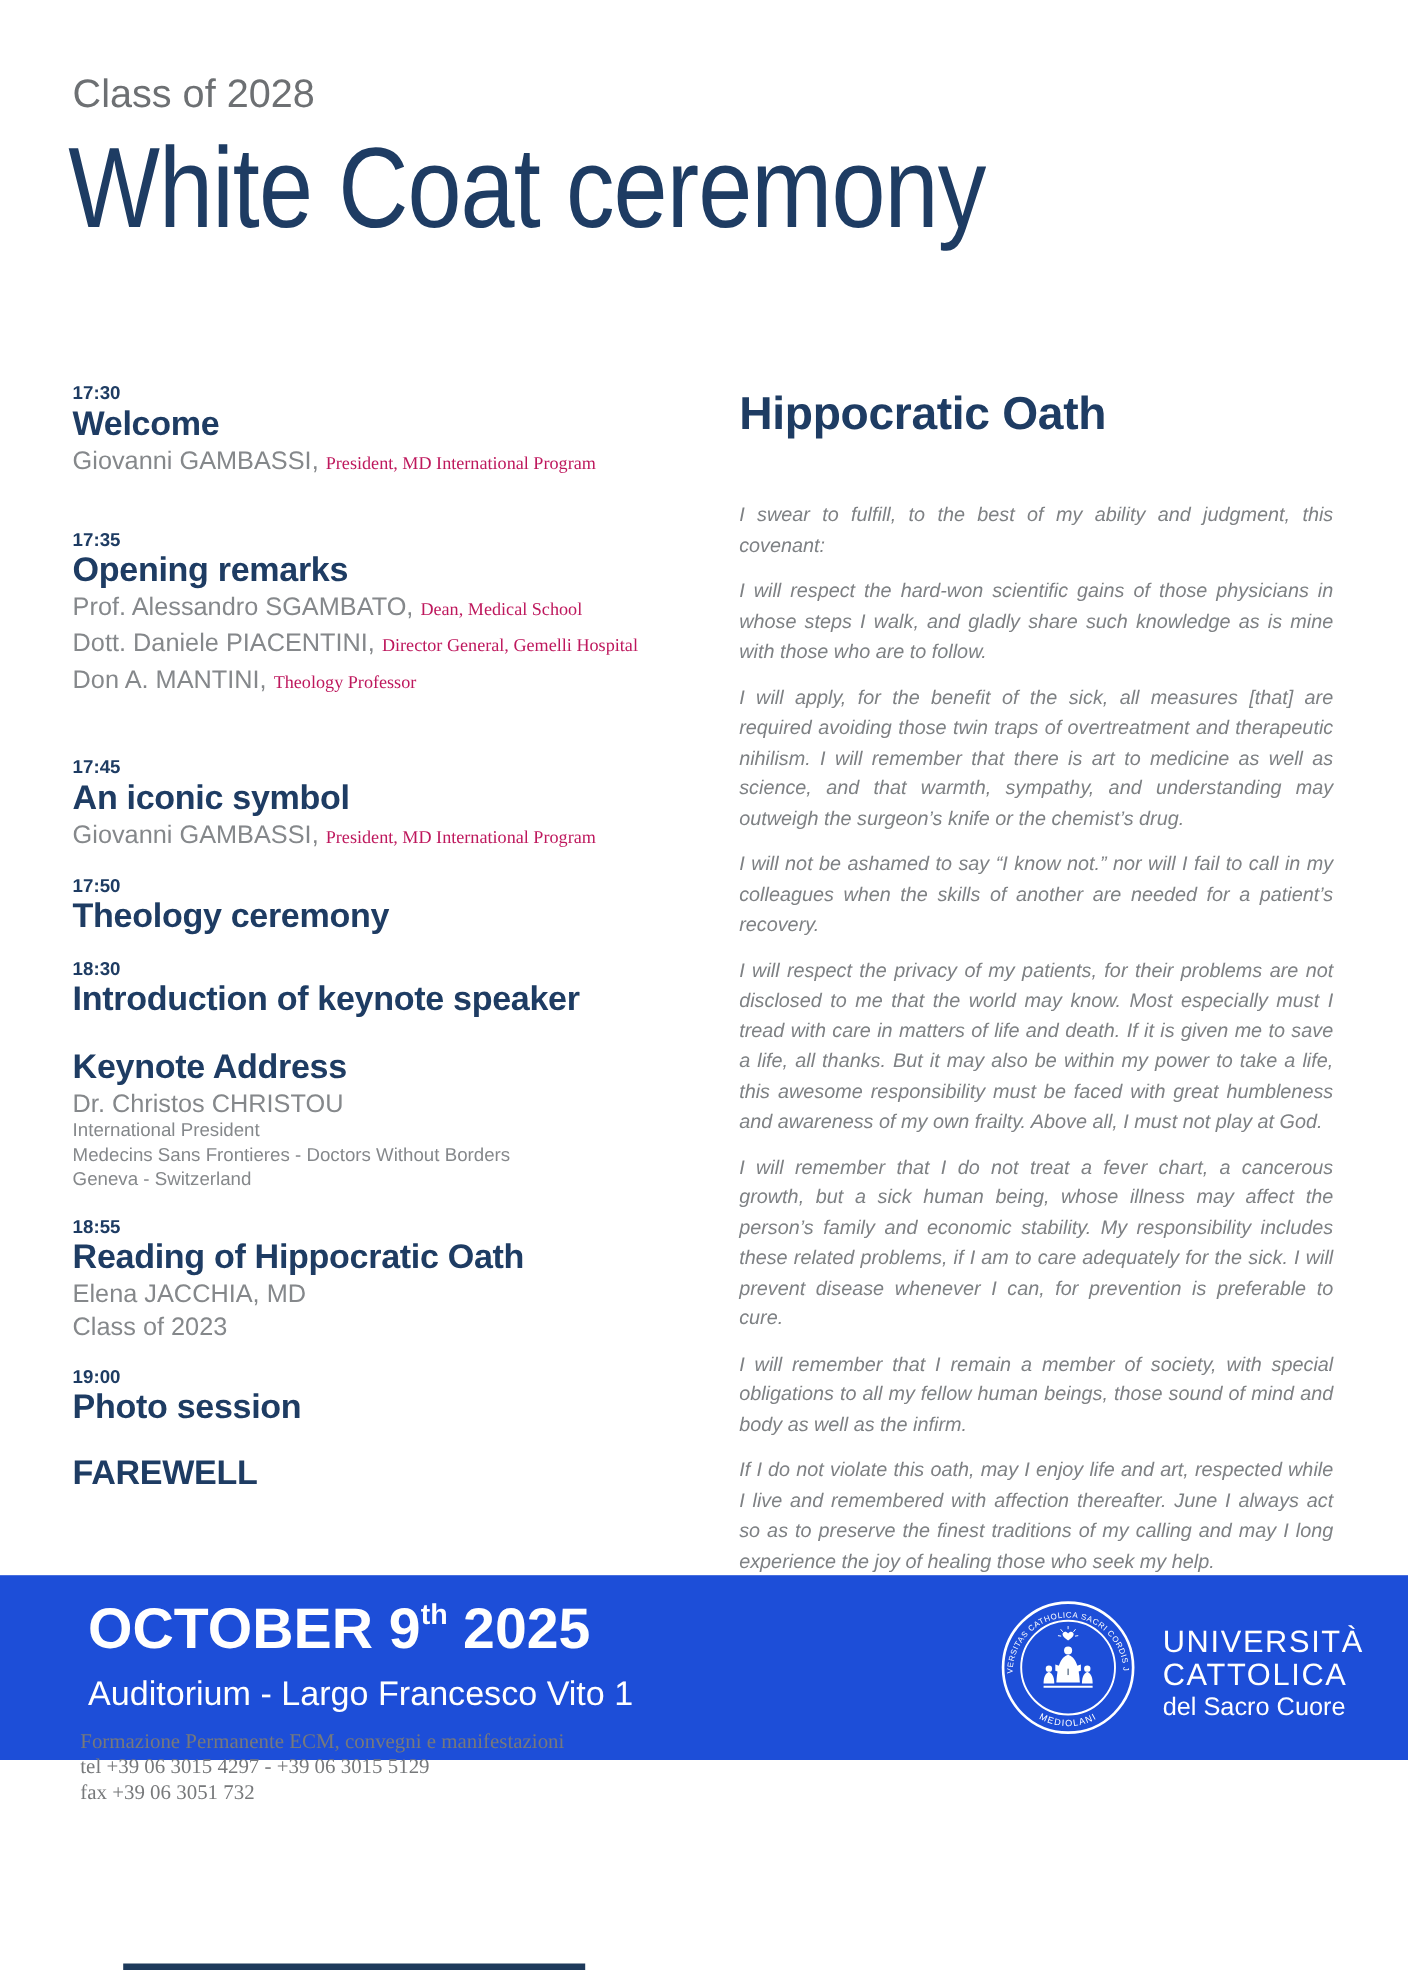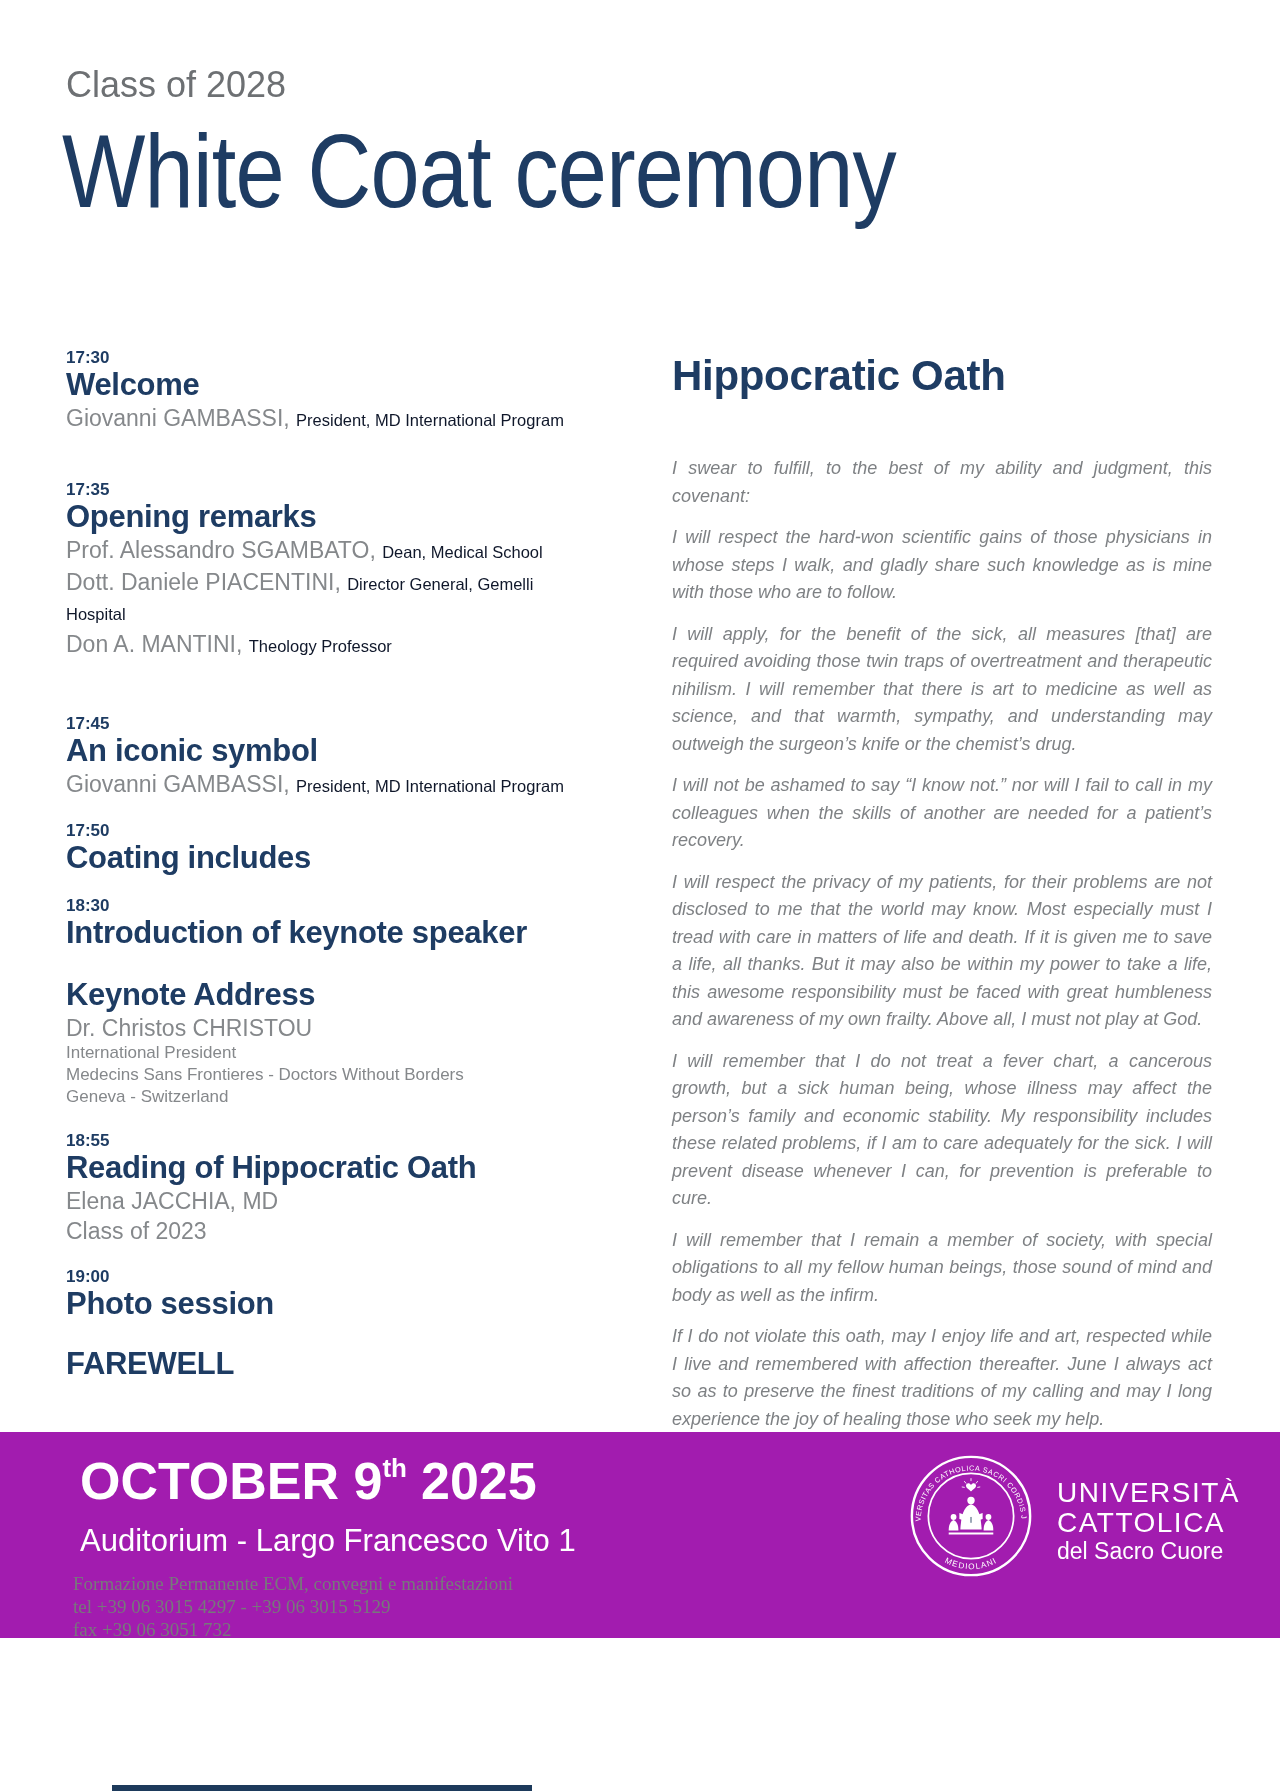--- a/index.html
+++ b/index.html
@@ -20,31 +20,31 @@
   .schedule-item:nth-child(3){margin-bottom:21px;}
   .schedule-item:nth-child(4){margin-bottom:21px;}
   .schedule-item:nth-child(5){margin-bottom:28px;}
   .schedule-item:nth-child(6){margin-bottom:23px;}
   .schedule-item:nth-child(7){margin-bottom:22px;}
   .schedule-item:nth-child(8){margin-bottom:26px;}
   .event-time{font-size:17px;font-weight:bold;color:#1e3c63;line-height:20px;}
   .event-title{font-size:31px;font-weight:bold;color:#1e3c63;line-height:34px;
                letter-spacing:-0.3px;white-space:nowrap;}
   .event-speaker{font-size:23px;color:#85888b;line-height:28px;margin-top:2px;}
-  .speaker-role{font-size:16.5px;color:#0f172a;}
+  .speaker-role{font-size:16.5px;color:#be185d;font-family:Liberation Serif, serif;}
   .speaker-detail{font-size:17px;color:#85888b;line-height:22px;}
 
   
   .oath{position:absolute;left:672px;top:352px;width:540px;}
   .oath-heading{margin:0 0 55px 0;font-size:42px;font-weight:bold;color:#1e3c63;letter-spacing:-0.3px;}
   .oath p{margin:0 0 14px 0;font-size:18px;font-style:italic;color:#7e8184;
           line-height:27.5px;text-align:justify;}
 
   
-  .banner{position:absolute;left:0;top:1432px;width:1280px;height:206px;background:#a21caf;}
+  .banner{position:absolute;left:0;top:1432px;width:1280px;height:168px;background:#1d4ed8;}
   .banner-left{position:absolute;left:80px;top:20px;color:#ffffff;}
   .banner-date{font-size:52px;font-weight:bold;color:#ffffff;line-height:58px;white-space:nowrap;}
   .banner-date sup{font-size:26px;vertical-align:baseline;position:relative;top:-22px;}
   .banner-date .yr{margin-left:14px;}
   .banner-venue{font-size:31px;color:#ffffff;margin-top:4px;white-space:nowrap;}
   .seal{position:absolute;left:908px;top:21px;width:126px;height:126px;}
   .wordmark{position:absolute;left:1057px;top:46px;color:#ffffff;}
   .wm1,.wm2{font-size:28px;letter-spacing:1.5px;line-height:30px;}
   .wm3{font-size:23px;line-height:26px;}
 
@@ -74,21 +74,21 @@
         <div class="event-speaker"><span class="speaker-name">Dott. Daniele PIACENTINI,</span> <span class="speaker-role">Director General, Gemelli Hospital</span></div>
         <div class="event-speaker"><span class="speaker-name">Don A. MANTINI,</span> <span class="speaker-role">Theology Professor</span></div>
       </div>
       <div class="schedule-item">
         <div class="event-time">17:45</div>
         <div class="event-title">An iconic symbol</div>
         <div class="event-speaker"><span class="speaker-name">Giovanni GAMBASSI,</span> <span class="speaker-role">President, MD International Program</span></div>
       </div>
       <div class="schedule-item">
         <div class="event-time">17:50</div>
-        <div class="event-title">Coating includes</div>
+        <div class="event-title">Theology ceremony</div>
       </div>
       <div class="schedule-item">
         <div class="event-time">18:30</div>
         <div class="event-title">Introduction of keynote speaker</div>
       </div>
       <div class="schedule-item">
         <div class="event-title">Keynote Address</div>
         <div class="event-speaker"><span class="speaker-name">Dr. Christos CHRISTOU</span></div>
         <div class="speaker-detail">International President</div>
         <div class="speaker-detail">Medecins Sans Frontieres - Doctors Without Borders</div>

